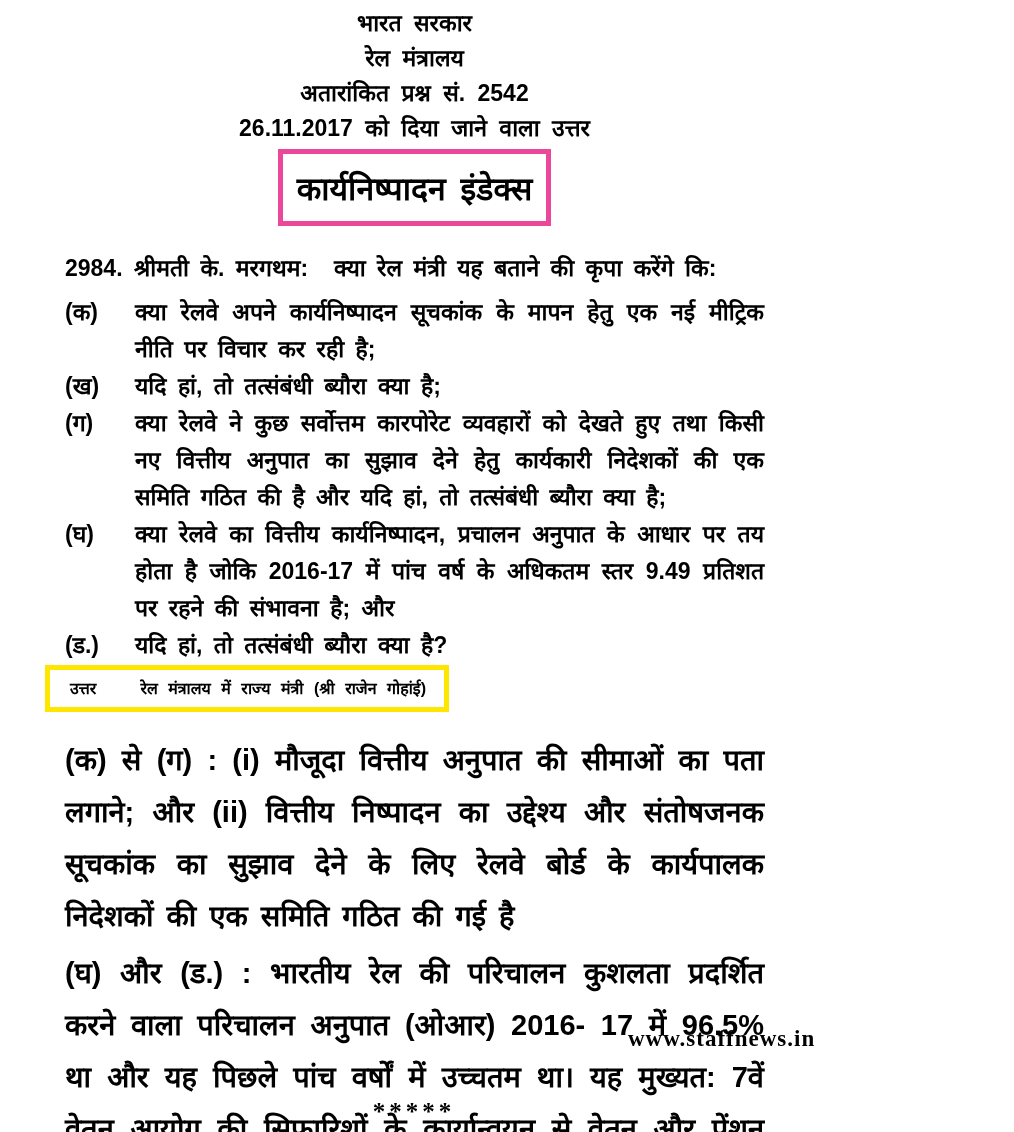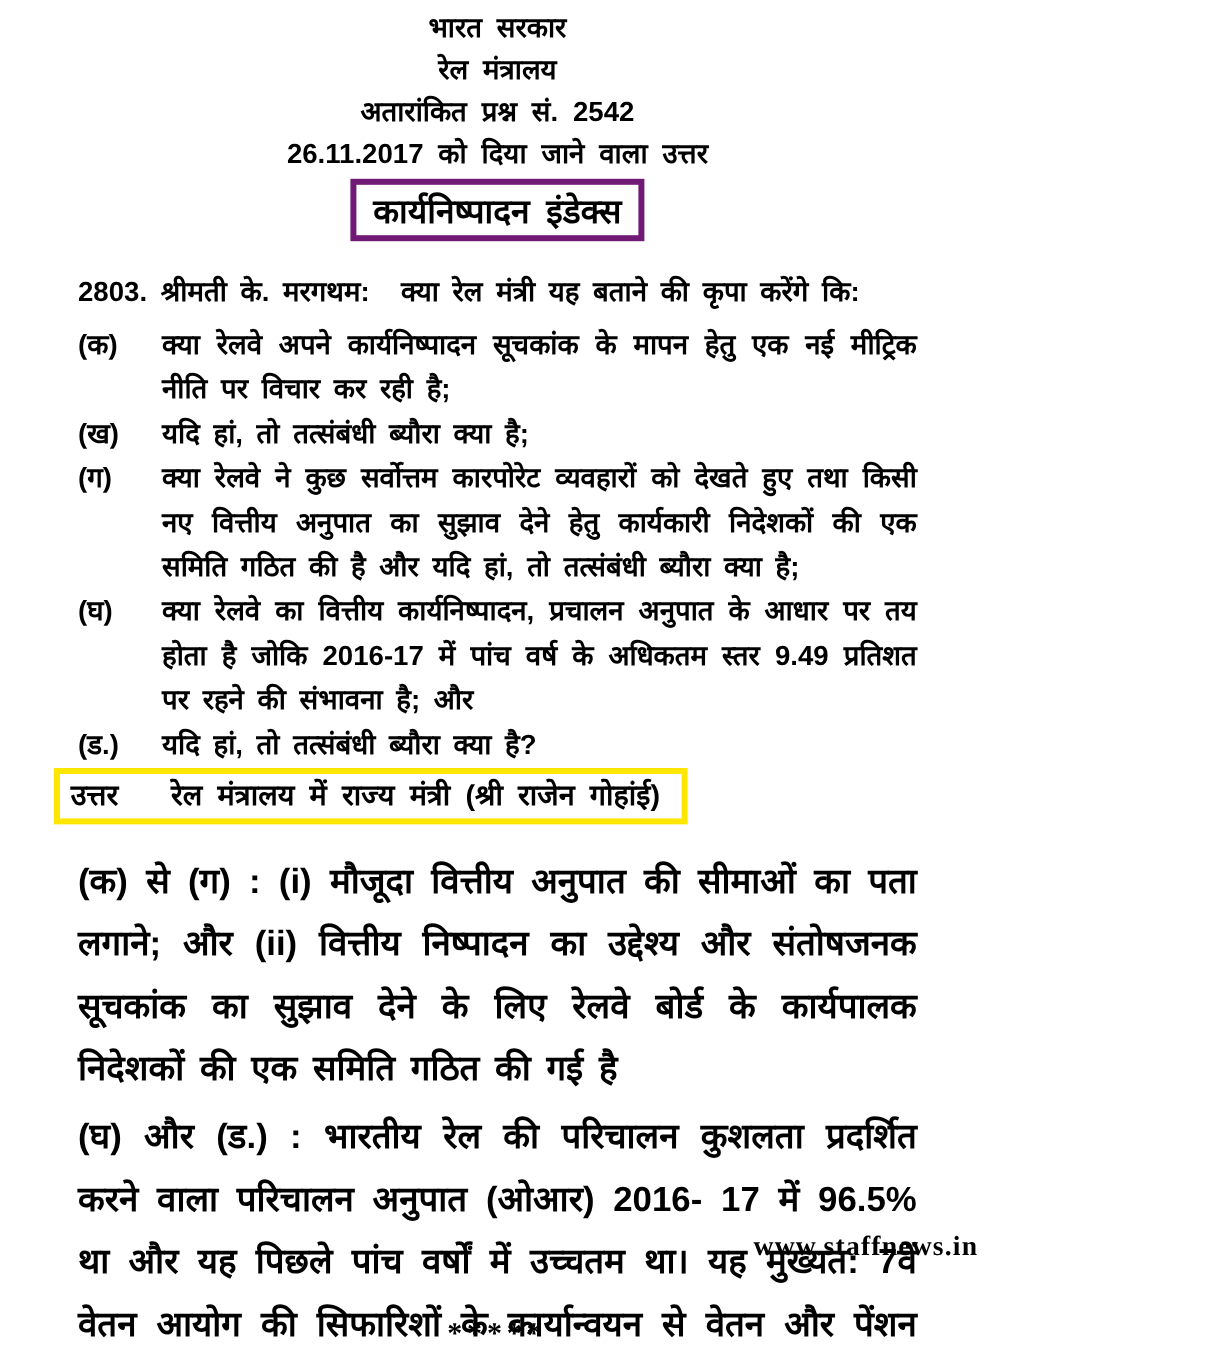--- a/index.html
+++ b/index.html
@@ -23,24 +23,24 @@
   
   .doc-header { text-align: center; }
   .h-line {
     font-size: 23px;
     line-height: 35px;
     word-spacing: 6px;
   }
   .subject-wrap { margin-top: 3px; }
   .hl-box {
     display: inline-block;
-    border: 5px solid #701a75;
+    border: 5px solid #ec4899;
     background: #ffffff;
-    padding: 2px 14px;
-    font-size: 28px;
+    padding: 12px 14px;
+    font-size: 32px;
     word-spacing: 6px;
   }
 
   
   .question { margin-top: 27px; }
   .q-intro {
     font-size: 23px;
     line-height: 31px;
     word-spacing: 5px;
   }
@@ -55,22 +55,22 @@
   .q-label { flex: none; width: 70px; }
   .q-text { flex: 1; text-align: justify; }
 
   
   .answer-heading {
     margin-left: -20px;
     margin-top: 1px;
     width: fit-content;
     border: 5px solid #ffe600;
     background: #ffffff;
-    padding: 3px 18px 3px 9px;
-    font-size: 24px;
+    padding: 3px 18px 3px 20px;
+    font-size: 16px;
     word-spacing: 6px;
     line-height: 31px;
   }
   .answer-heading .ah-label { display: inline-block; margin-right: 44px; }
 
   .a-para {
     font-size: 29px;
     line-height: 52px;
     text-align: justify;
     word-spacing: 5px;
@@ -113,21 +113,21 @@
       <div class="h-line">भारत सरकार</div>
       <div class="h-line">रेल मंत्रालय</div>
       <div class="h-line">अतारांकित प्रश्न सं. 2542</div>
       <div class="h-line">26.11.2017 को दिया जाने वाला उत्तर</div>
       <div class="subject-wrap">
         <span class="hl-box">कार्यनिष्पादन इंडेक्स</span>
       </div>
     </header>
 
     <section class="question">
-      <p class="q-intro"><span>2803. श्रीमती के. मरगथम:</span><span class="q-intro-gap"></span><span>क्या रेल मंत्री यह बताने की कृपा करेंगे कि:</span></p>
+      <p class="q-intro"><span>2984. श्रीमती के. मरगथम:</span><span class="q-intro-gap"></span><span>क्या रेल मंत्री यह बताने की कृपा करेंगे कि:</span></p>
 
       <div class="q-items">
         <div class="q-item">
           <span class="q-label">(क)</span>
           <span class="q-text">क्या रेलवे अपने कार्यनिष्पादन सूचकांक के मापन हेतु एक नई मीट्रिक नीति पर विचार कर रही है;</span>
         </div>
         <div class="q-item">
           <span class="q-label">(ख)</span>
           <span class="q-text">यदि हां, तो तत्संबंधी ब्यौरा क्या है;</span>
         </div>

